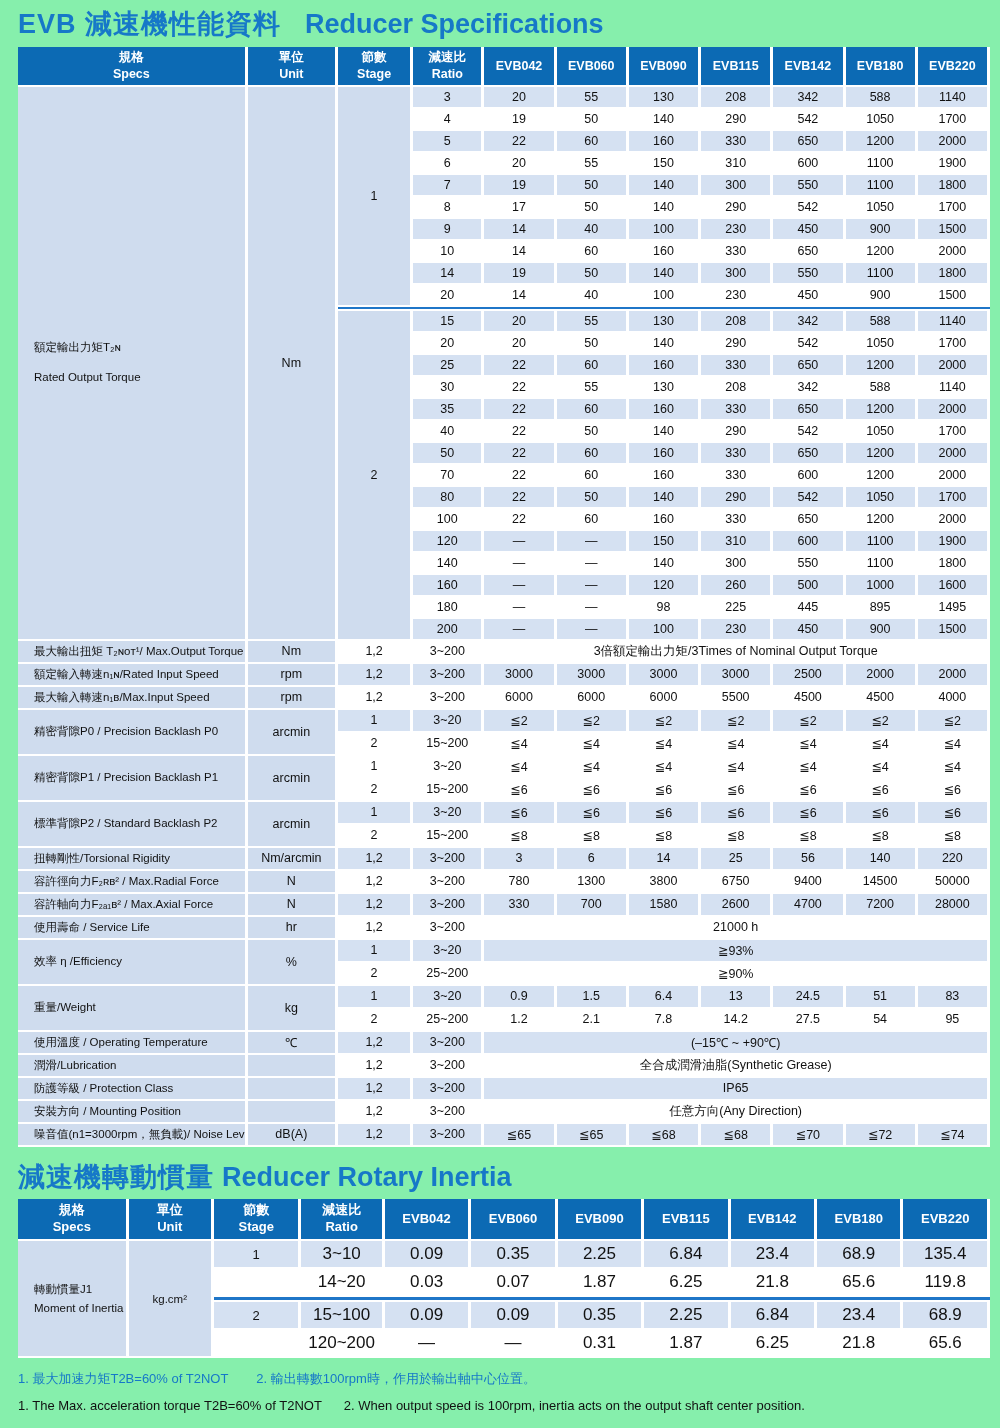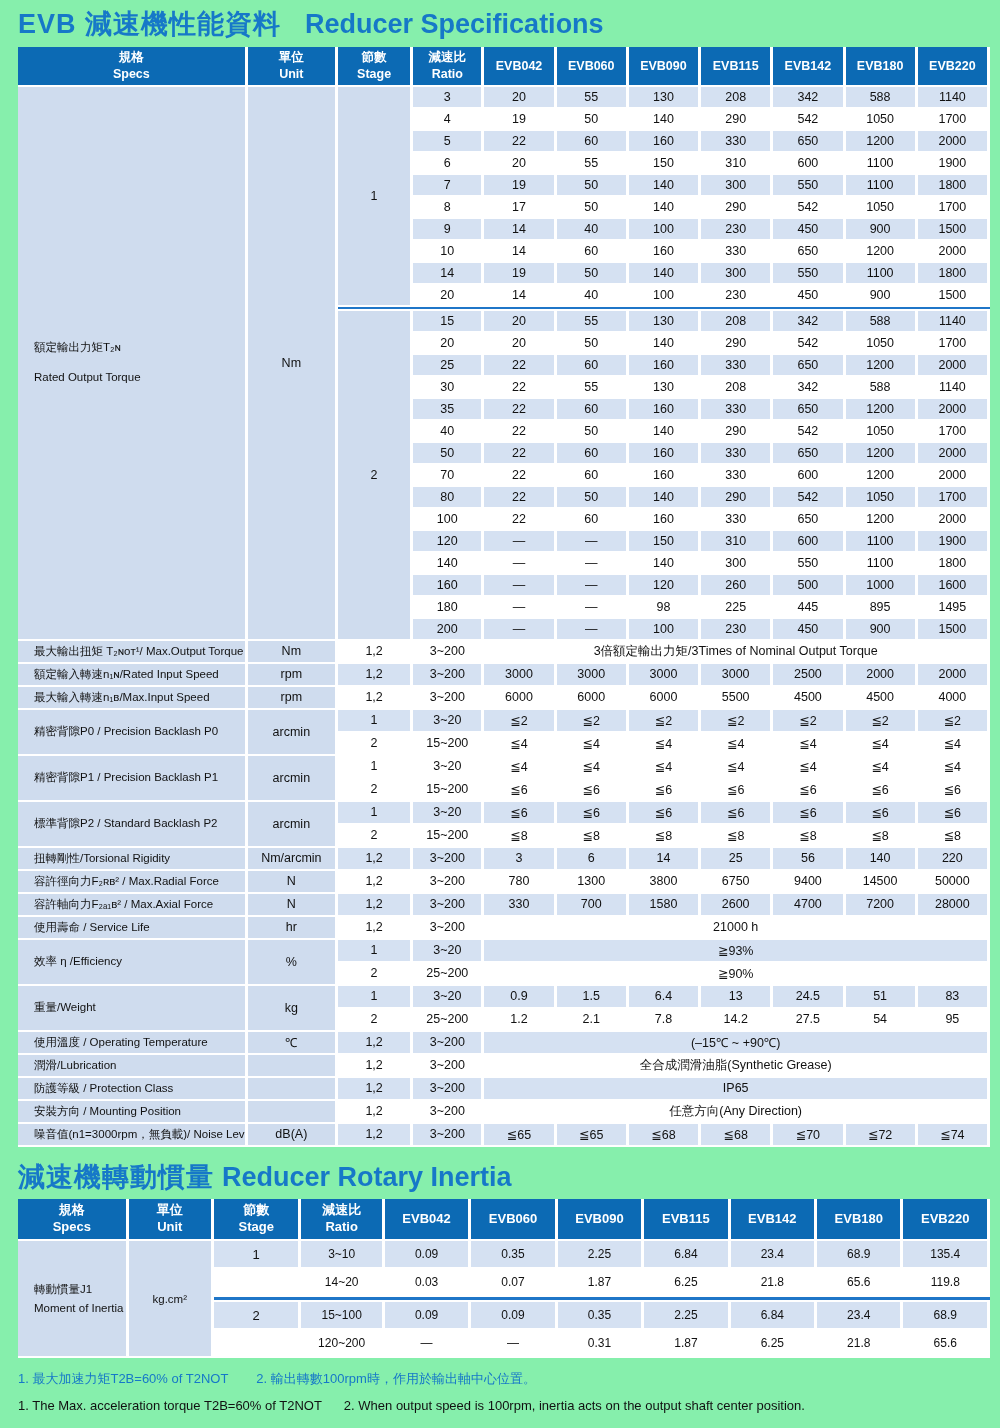--- a/index.html
+++ b/index.html
@@ -18,21 +18,21 @@
   th, td { padding:0; text-align:center; vertical-align:middle;
            border-right:3px solid #fff; border-bottom:2px solid #fff; overflow:hidden; white-space:nowrap; }
   thead th { color:#fff; font-weight:bold; font-size:12.5px; line-height:1.3; height:38px; }
   #inertia-table thead th { font-size:13px; height:40px; }
 
   td.b {}
   td.w { background:#ffffff; }
   td.panel { }
   td.val { font-size:12.5px; height:20px; }
   #spec-table td.spec-row { height:21px; }
-  #inertia-table td.val { font-size:12px; height:26px; }
+  #inertia-table td.val { font-size:17px; height:26px; }
 
   td.labelcell { text-align:left; padding-left:16px; font-size:11.5px; }
   td.unitcell  { font-size:12.5px; }
   td.stagecell { font-size:12.5px; }
   #inertia-table td.labelcell { font-size:11.5px; line-height:1.6;margin-top:33px; }
   #inertia-table td.unitcell { font-size:11.5px; }
   #inertia-table td.stagecell { font-size:13px; }
 
   .biglabel div { line-height:1.2; }
   .biglabel div + div { margin-top:16px; }

